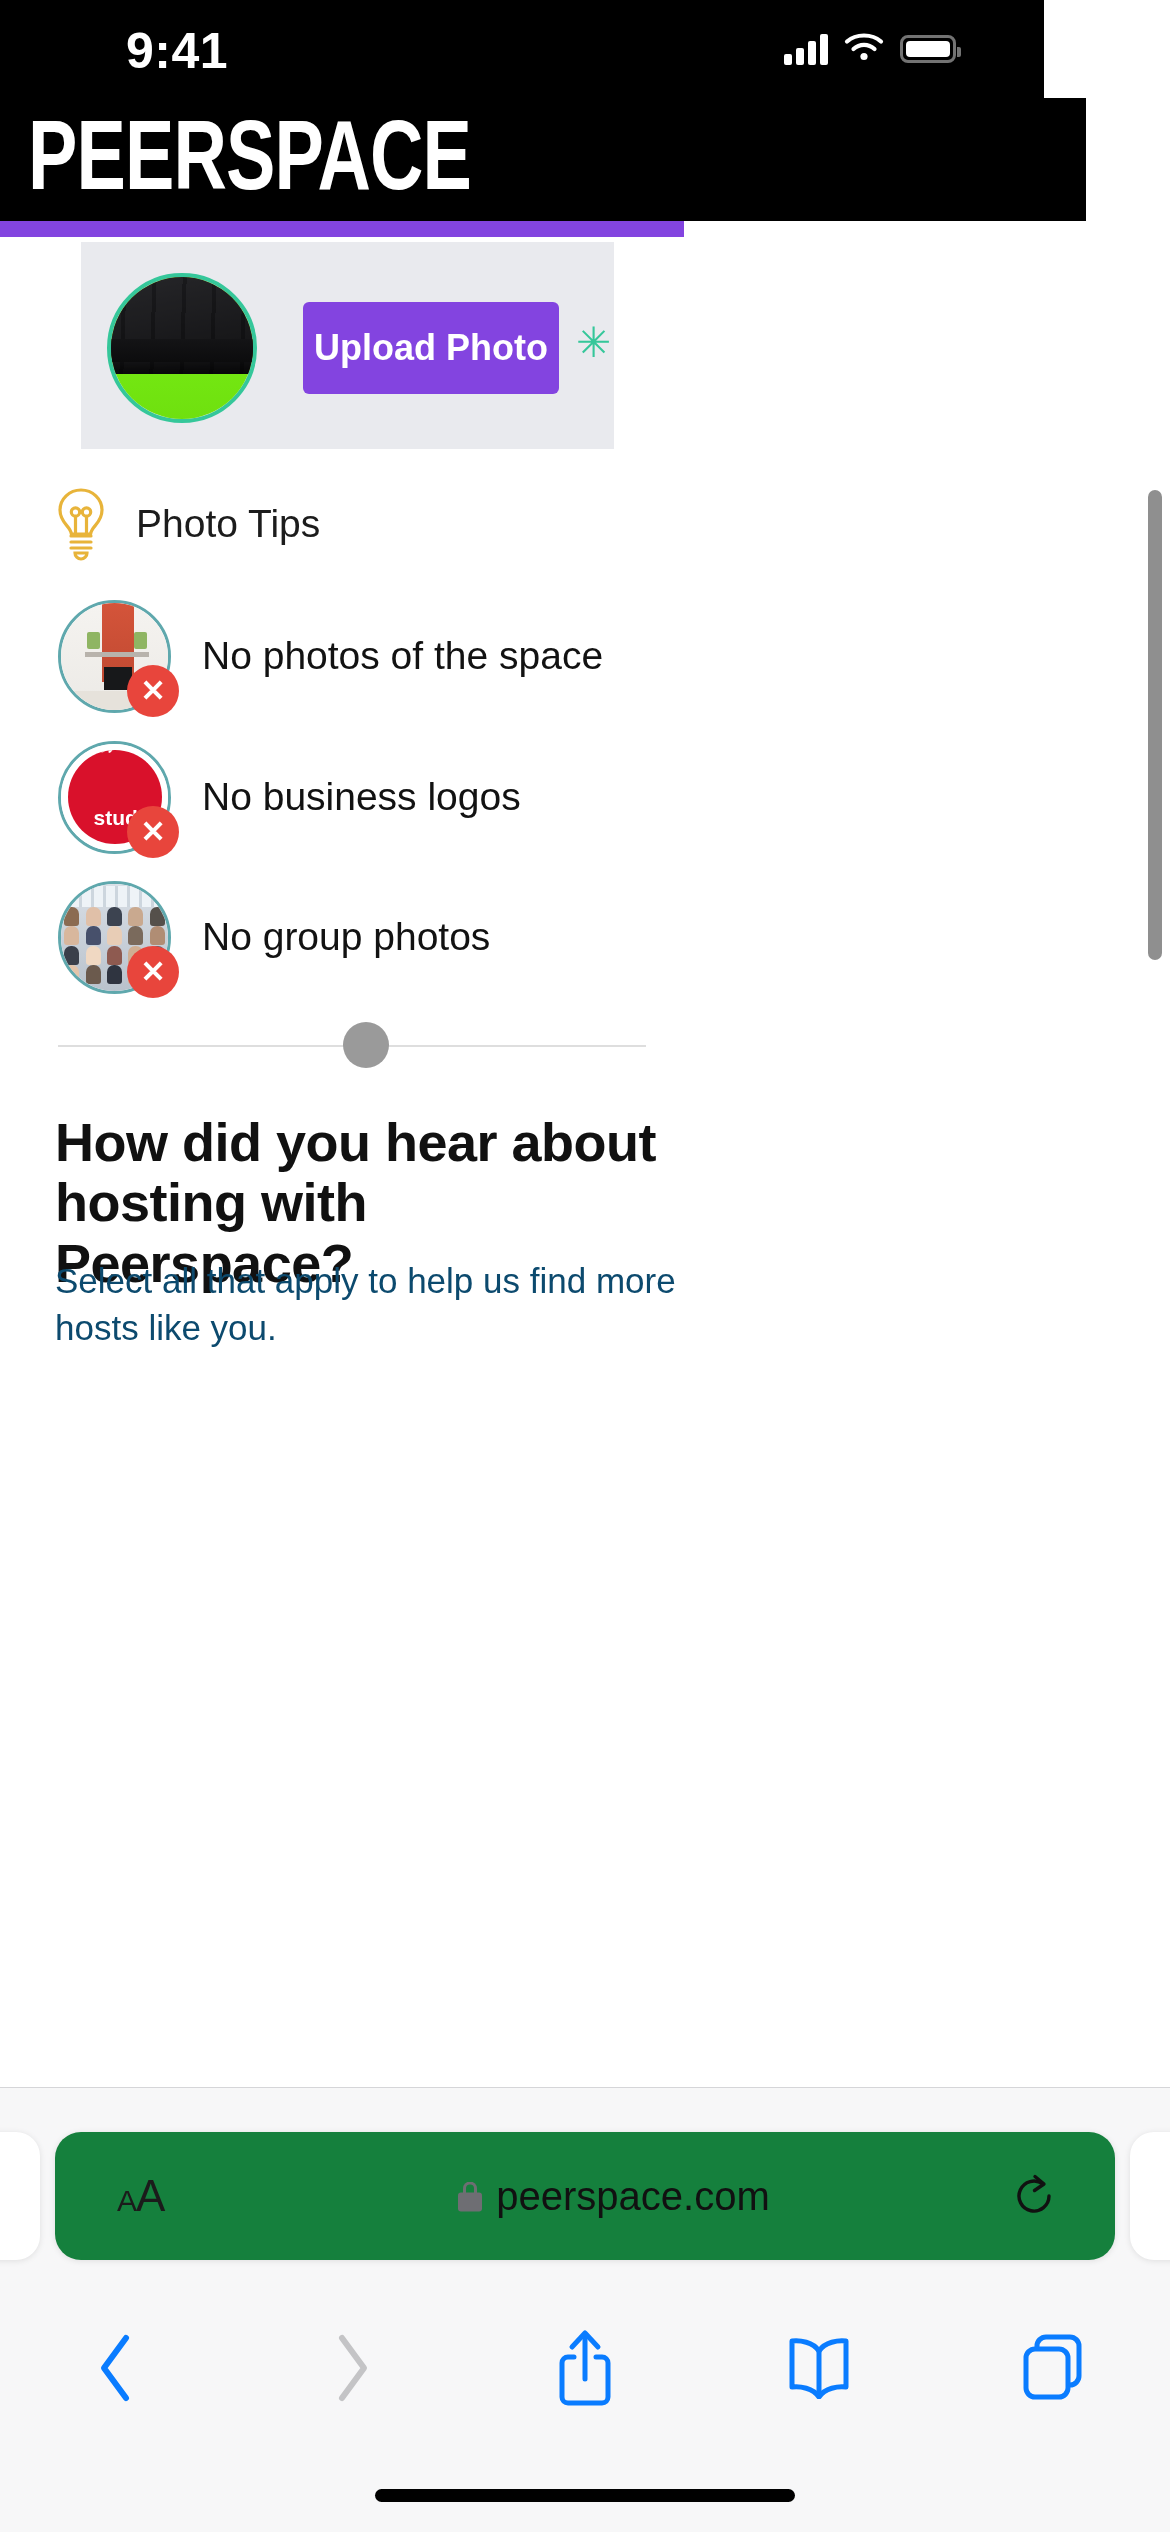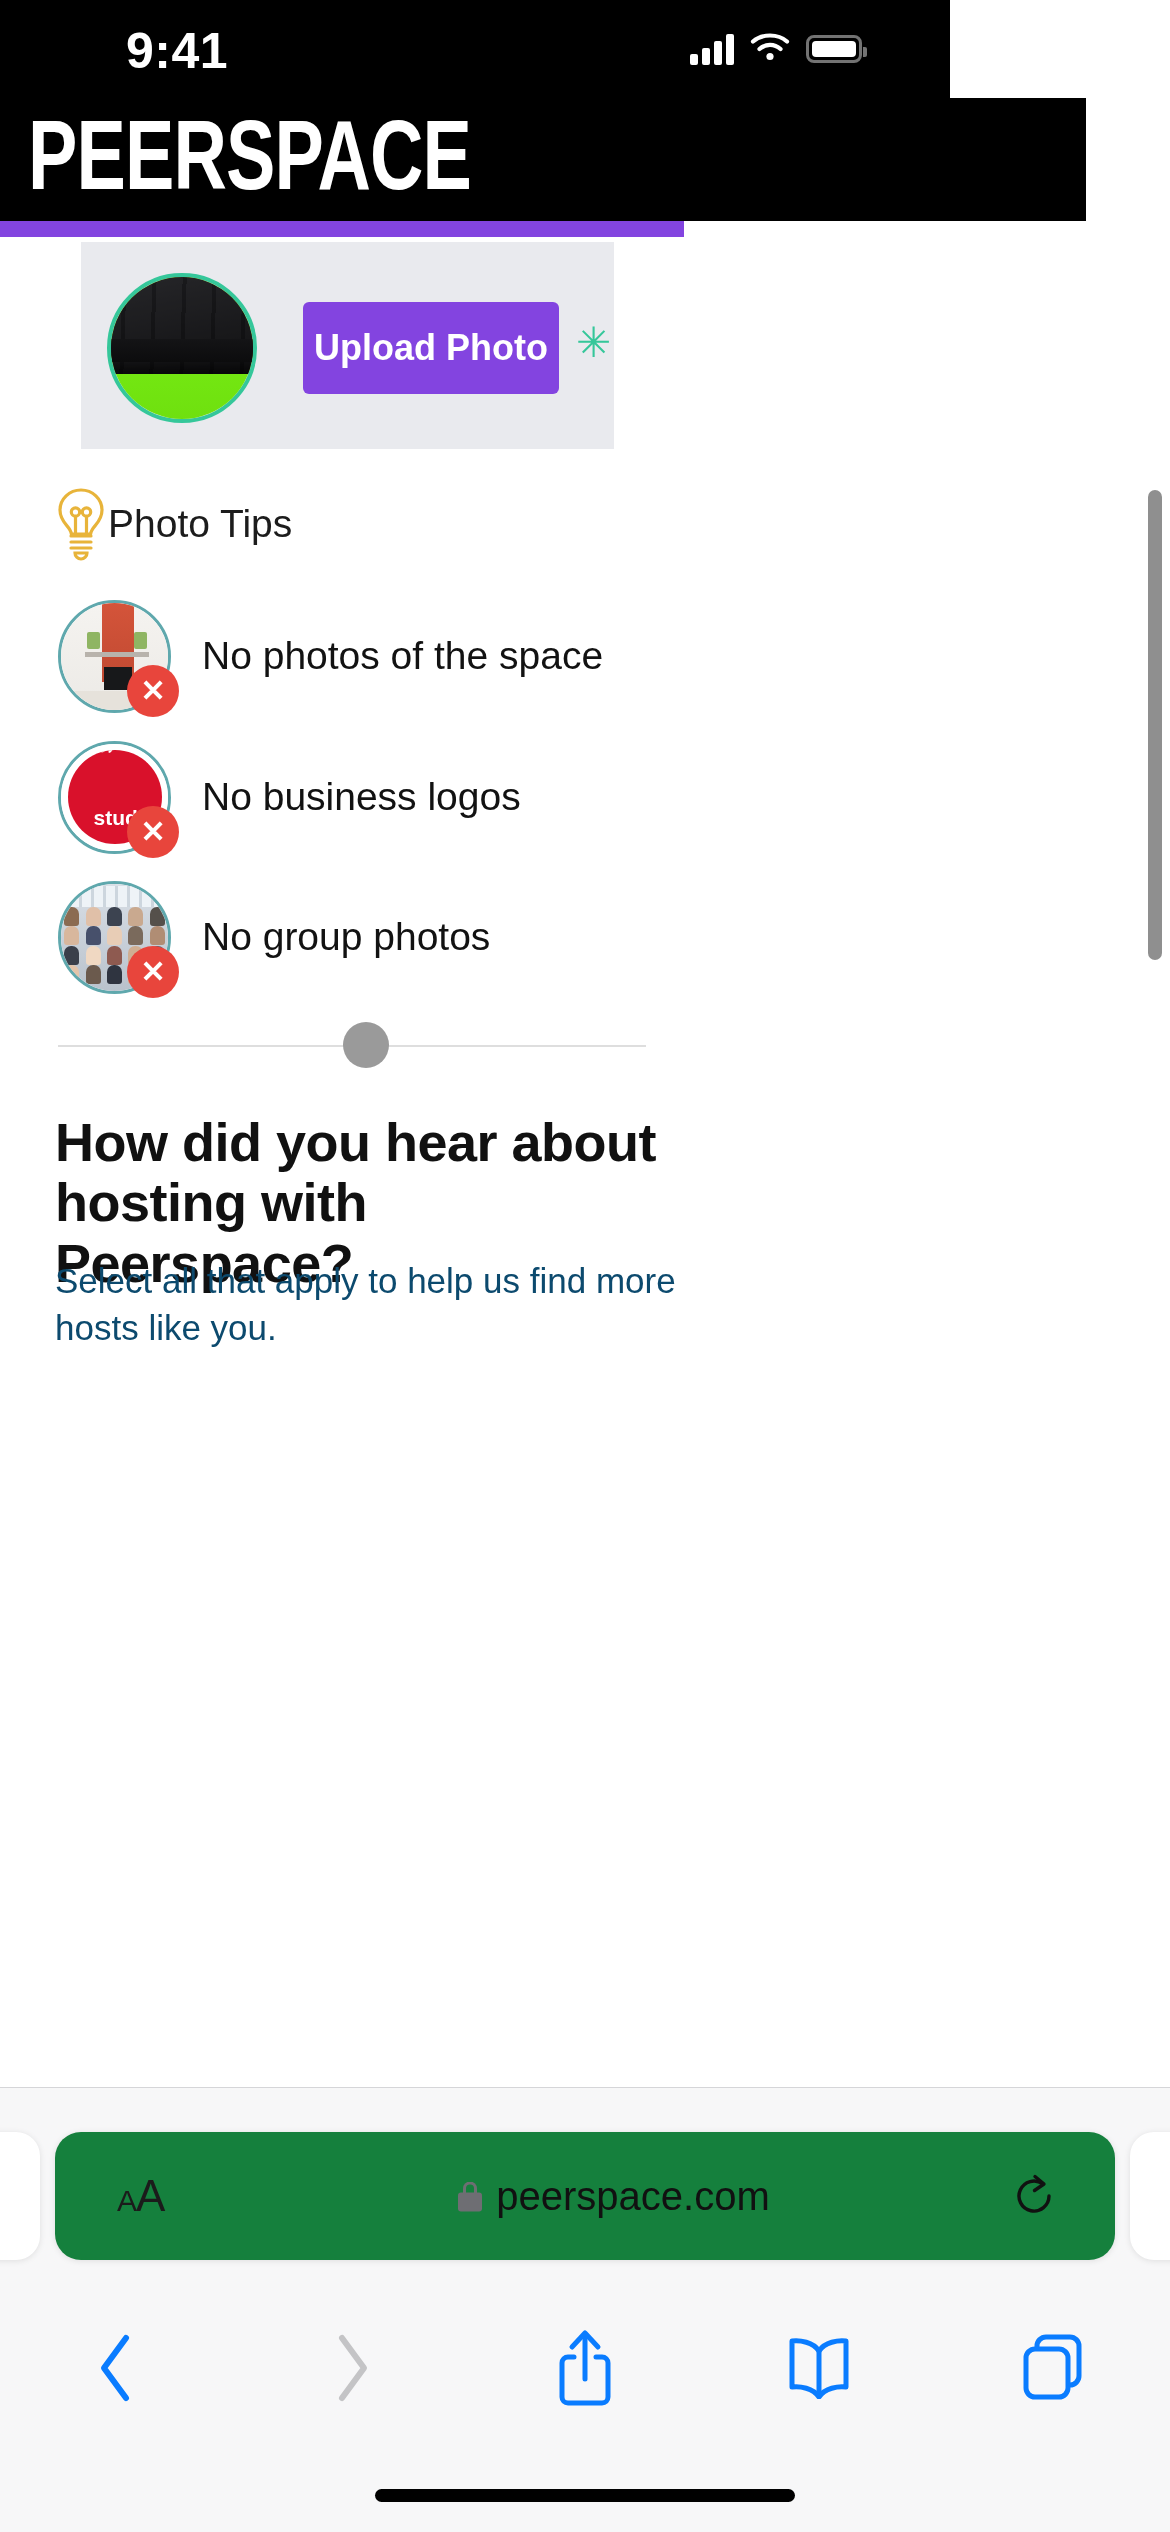--- a/index.html
+++ b/index.html
@@ -6,21 +6,21 @@
   html,body { width:1170px; height:2532px; }
   body {
     font-family:"Liberation Sans", sans-serif;
     background:#ffffff;
     overflow:hidden;
     position:relative;
   }
 
   
   .statusbar{
-    position:absolute; top:0; left:0; width:950px; height:98px;
+    position:absolute; top:0; left:0; width:1044px; height:98px;
     background:#000; color:#fff;
   }
   .sb-time{
     position:absolute; left:126px; top:22px;
     font-size:50px; font-weight:600; letter-spacing:0.5px;
     font-family:"Liberation Sans", sans-serif;
   }
   .sb-right{
     position:absolute; right:88px; top:32px;
     display:flex; align-items:center; gap:16px;
@@ -111,21 +111,21 @@
   }
   .req-star{
     position:absolute; left:495px; top:80px;
     color:#35c79a; font-size:42px; line-height:1;
     font-family:"Liberation Sans", sans-serif;
   }
 
   
   .tips-head{
     position:absolute; left:54px; top:250px;
-    display:flex; align-items:center; 
+    display:flex; align-items:center; gap:28px;
   }
   .bulb{ width:54px; height:74px; }
   .tips-title{
     font-size:39px; color:#1c1c1c; font-weight:400;
     font-family:"Liberation Sans", sans-serif;
   }
 
   
   .tip-row{
     position:absolute; left:58px;

